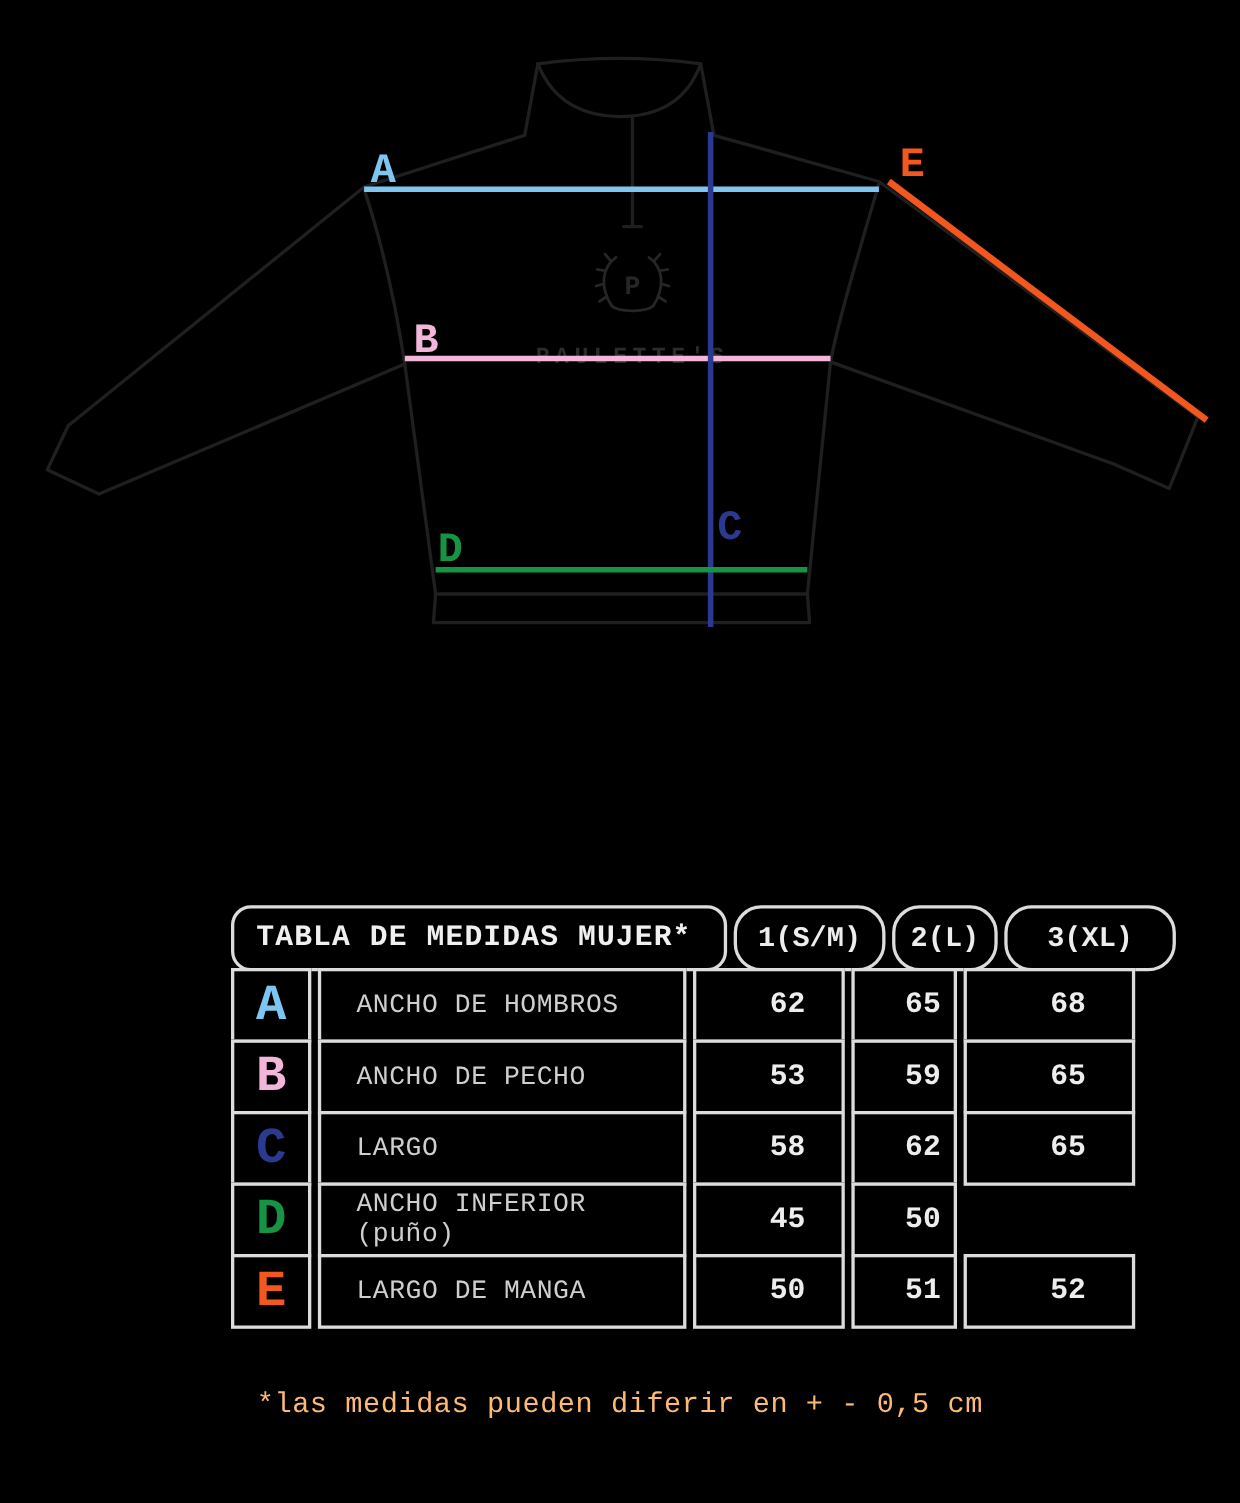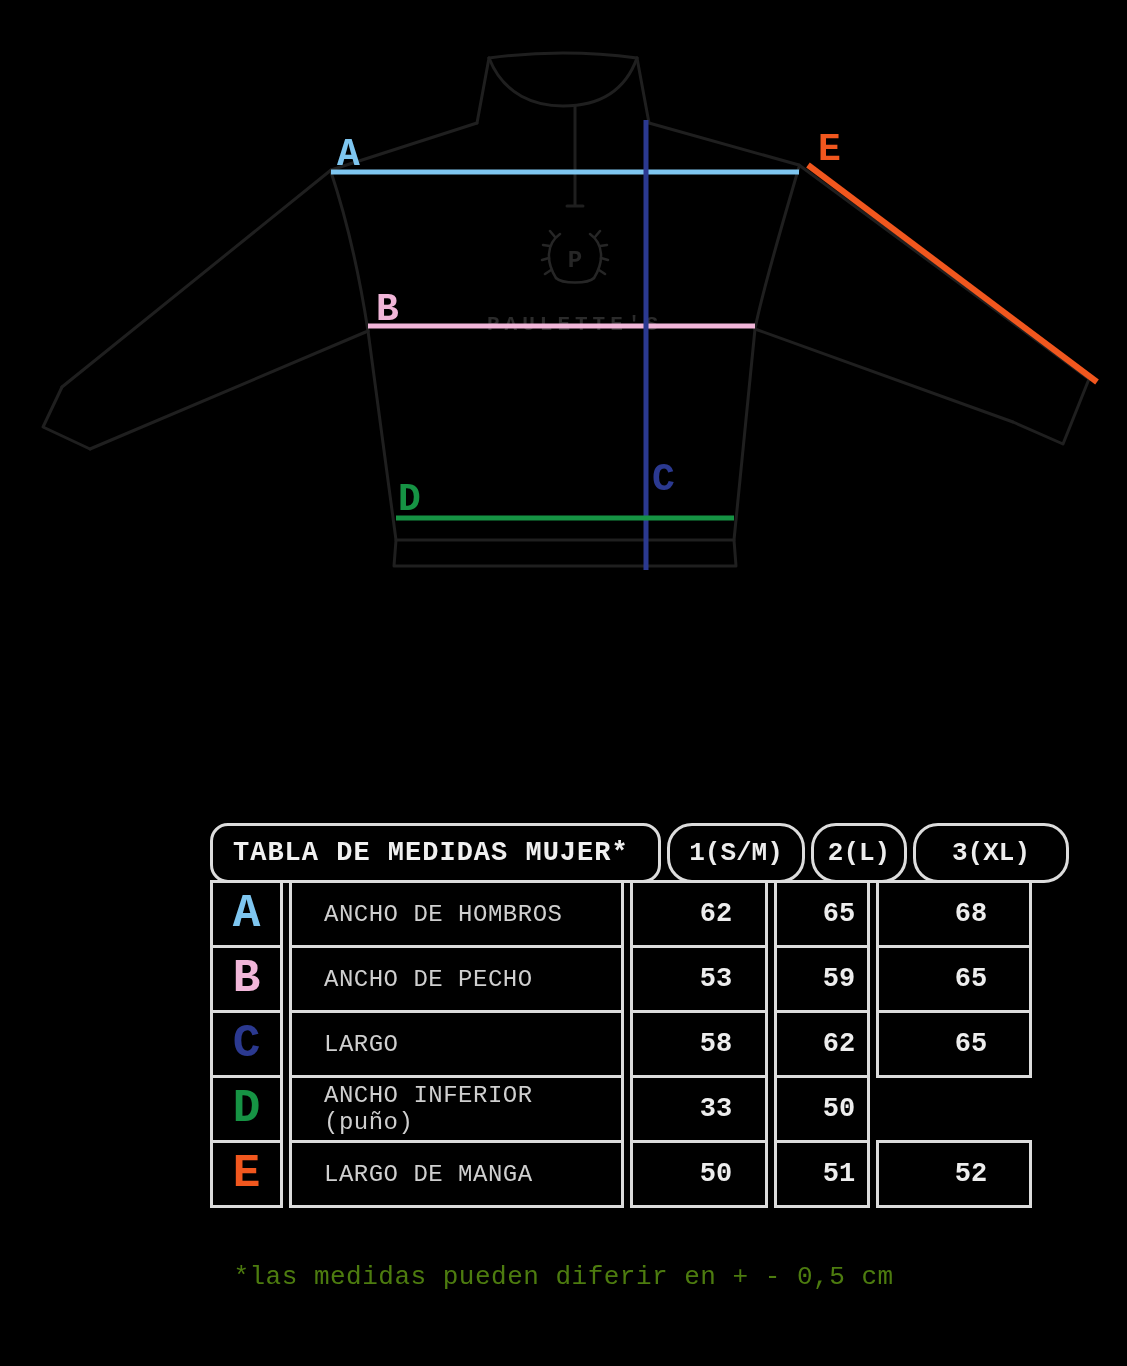--- a/index.html
+++ b/index.html
@@ -35,21 +35,21 @@
   .cell.letter { width:73px; height:68px; font-size:46px; font-weight:bold; }
   .cell.desc {
     width:335px; height:68px;
     justify-content:flex-start; padding-left:32px;
     font-size:24px; color:#CFCFCF; letter-spacing:0.5px;
   }
   .cell.val { height:68px; font-size:27px; font-weight:bold; color:#EDEDED;padding-left:34px; }
 
   .footnote {
     position:absolute; left:0; top:1262px; width:1127px;
-    text-align:center; font-size:26px; color:#4d7c0f; letter-spacing:0.5px;
+    text-align:center; font-size:26px; color:#fdba74; letter-spacing:0.5px;
   }
 </style>
 </head>
 <body>
 
 <div class="diagram-wrap">
   <svg width="1127" height="800" viewBox="0 0 1127 800" xmlns="http://www.w3.org/2000/svg">
 
     <g fill="none" stroke="#1F1F1F" stroke-width="3" stroke-linejoin="round" stroke-linecap="round">
       <path d="M489,58 Q563,48 637,58"></path>
@@ -126,21 +126,21 @@
     <div class="cell letter" style="color: rgb(43, 57, 144);">C</div>
     <div class="cell desc">LARGO</div>
     <div class="cell val v1">58</div>
     <div class="cell val v2">62</div>
     <div class="cell val v3">65</div>
   </div>
 
   <div class="trow">
     <div class="cell letter" style="color: rgb(22, 147, 68);">D</div>
     <div class="cell desc">ANCHO INFERIOR (puño)</div>
-    <div class="cell val v1">33</div>
+    <div class="cell val v1">45</div>
     <div class="cell val v2">50</div>
   </div>
 
   <div class="trow">
     <div class="cell letter" style="color: rgb(241, 87, 30);">E</div>
     <div class="cell desc">LARGO DE MANGA</div>
     <div class="cell val v1">50</div>
     <div class="cell val v2">51</div>
     <div class="cell val v3">52</div>
   </div>

